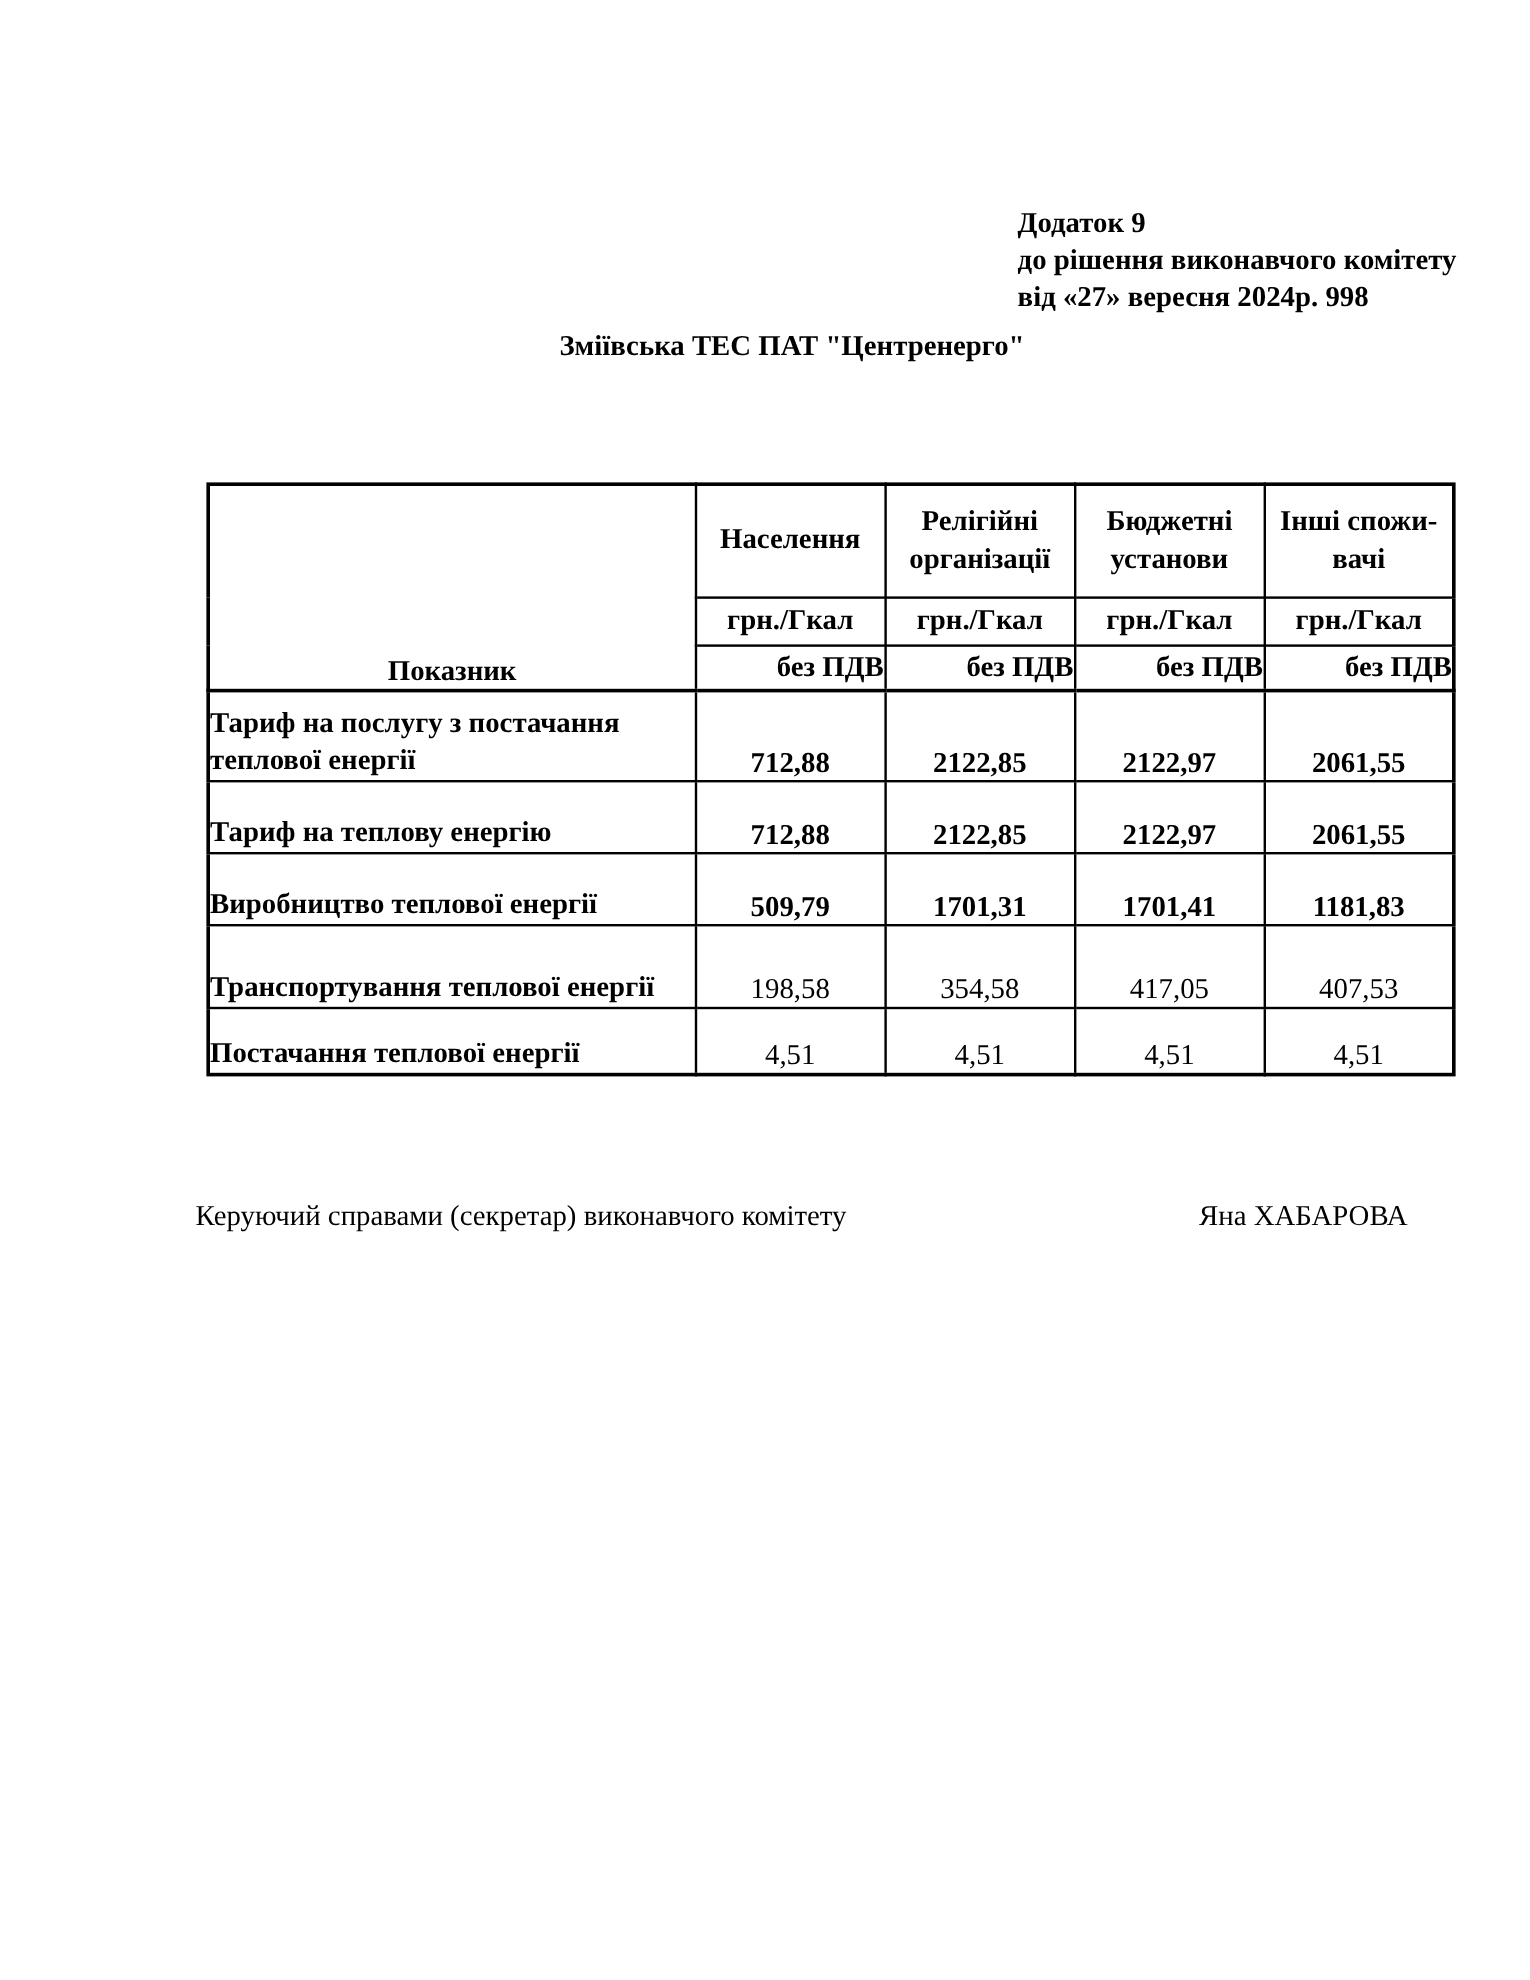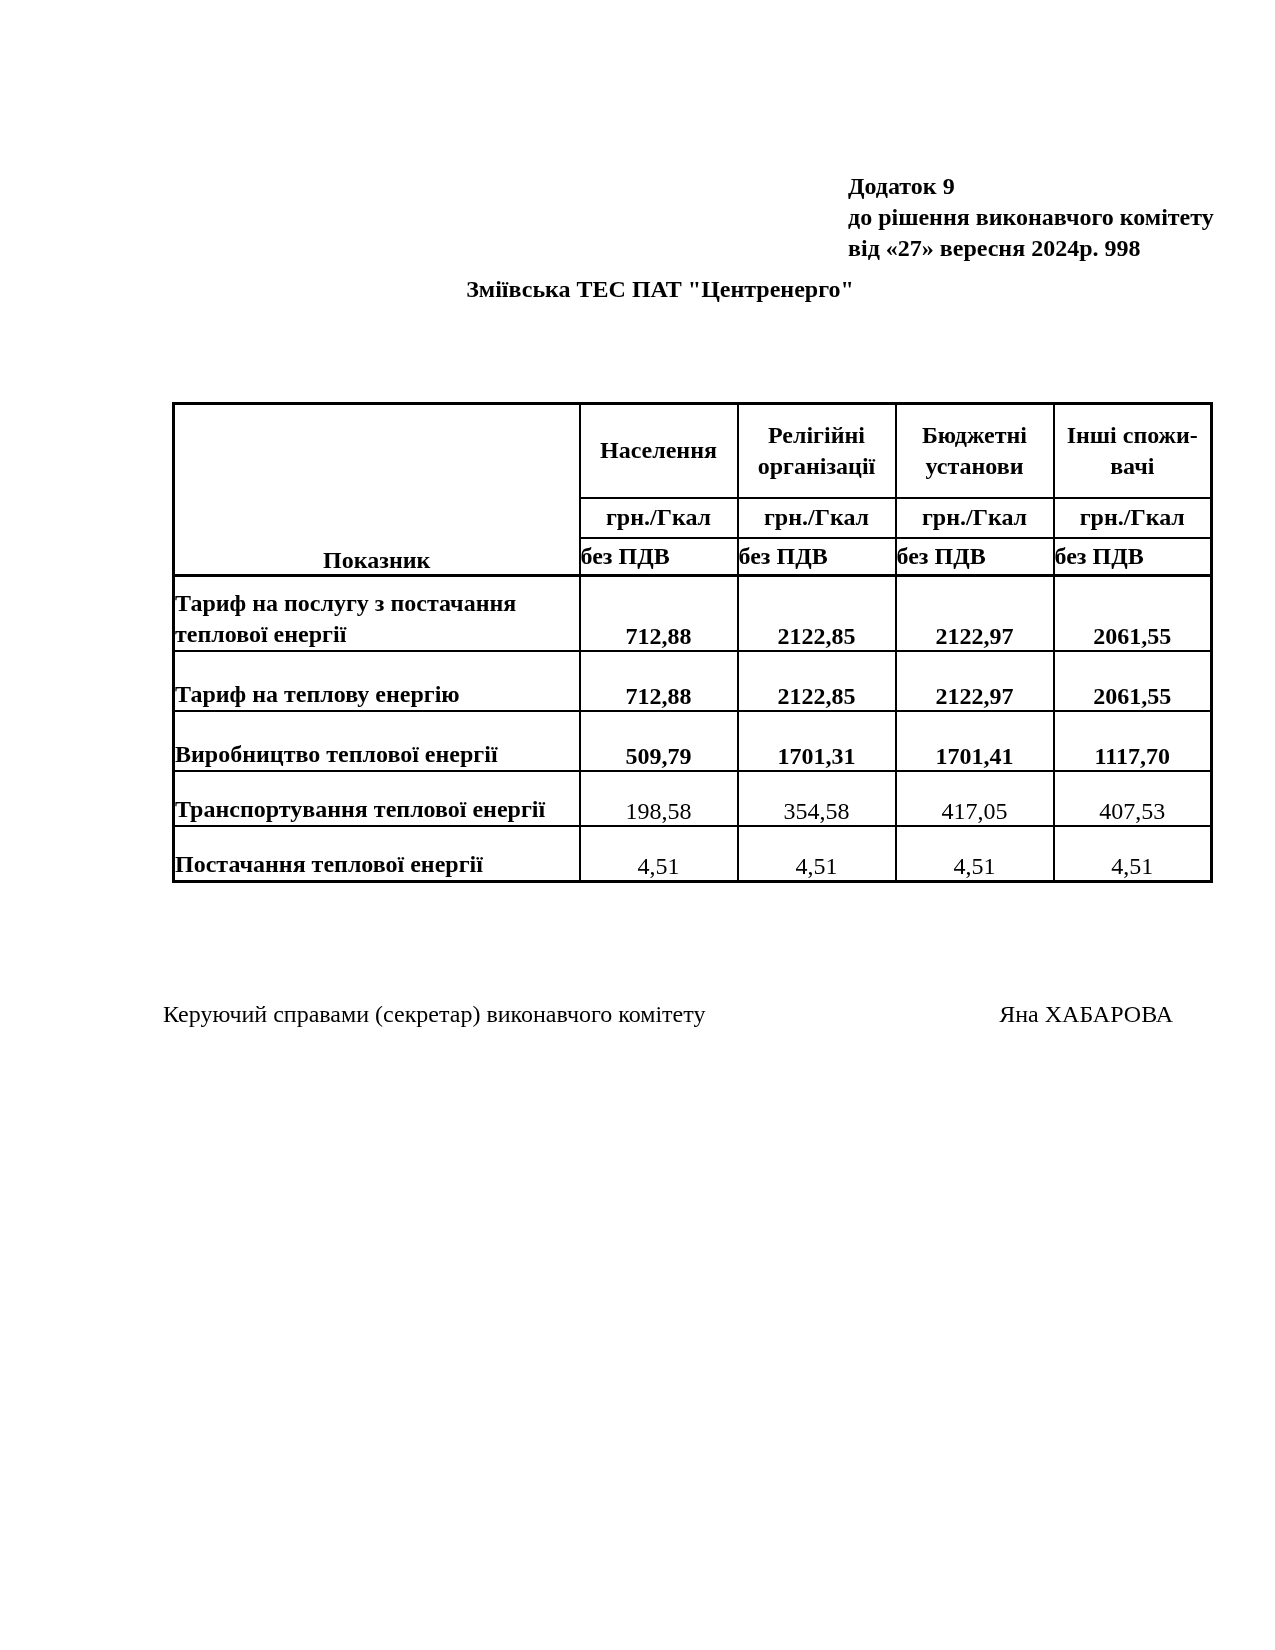--- a/index.html
+++ b/index.html
@@ -56,21 +56,21 @@
   table.tariff { border: 3px solid #000; }
   table.tariff td.outer-l { border-left-width: 3px; }
   table.tariff td.outer-r { border-right-width: 3px; }
 
   tr.h-cat  { height: 94px; }
   tr.h-unit { height: 40px; }
   tr.h-vat  { height: 38px; }
   tr.r1 { height: 75px; }
   tr.r2 { height: 60px; }
   tr.r3 { height: 60px; }
-  tr.r4 { height: 55px; }
+  tr.r4 { height: 69px; }
   tr.r5 { height: 56px; }
 
   td.corner {
     vertical-align: bottom;
     text-align: center;
     font-weight: bold;
     padding-bottom: 6px;
     border-bottom-width: 3px !important;
   }
   td.cat {
@@ -80,21 +80,21 @@
     white-space: pre-line;
     line-height: 31px;
   }
   td.unit {
     vertical-align: middle;
     text-align: center;
     font-weight: bold;
   }
   td.vat {
     vertical-align: middle;
-    text-align: left;
+    text-align: right;
     font-weight: bold;
     border-bottom-width: 3px !important;
   }
   td.lbl {
     vertical-align: bottom;
     text-align: left;
     font-weight: bold;
     white-space: pre-line;
     padding: 0 2px 7px 8px;
     line-height: 31px;
@@ -179,21 +179,21 @@
         <td class="val bold">712,88</td>
         <td class="val bold">2122,85</td>
         <td class="val bold">2122,97</td>
         <td class="val bold outer-r">2061,55</td>
       </tr>
       <tr class="r3">
         <td class="lbl outer-l">Виробництво теплової енергії</td>
         <td class="val bold">509,79</td>
         <td class="val bold">1701,31</td>
         <td class="val bold">1701,41</td>
-        <td class="val bold outer-r">1117,70</td>
+        <td class="val bold outer-r">1181,83</td>
       </tr>
       <tr class="r4">
         <td class="lbl outer-l">Транспортування теплової енергії</td>
         <td class="val">198,58</td>
         <td class="val">354,58</td>
         <td class="val">417,05</td>
         <td class="val outer-r">407,53</td>
       </tr>
       <tr class="r5">
         <td class="lbl outer-l">Постачання теплової енергії</td>

